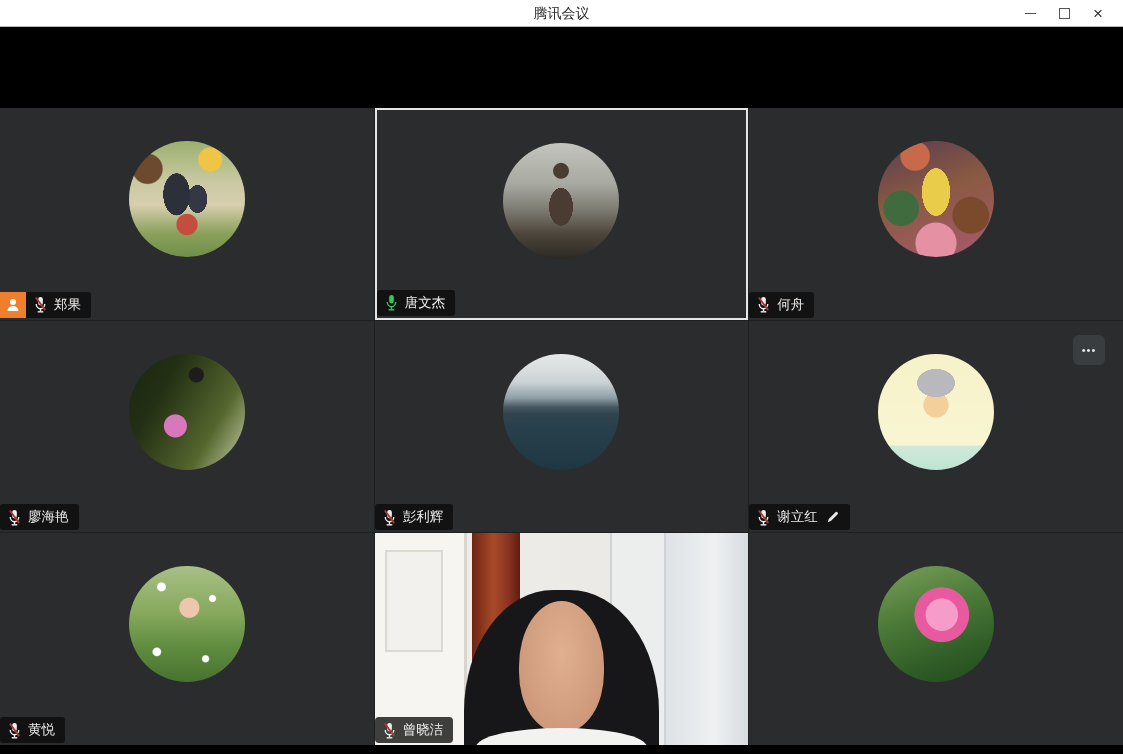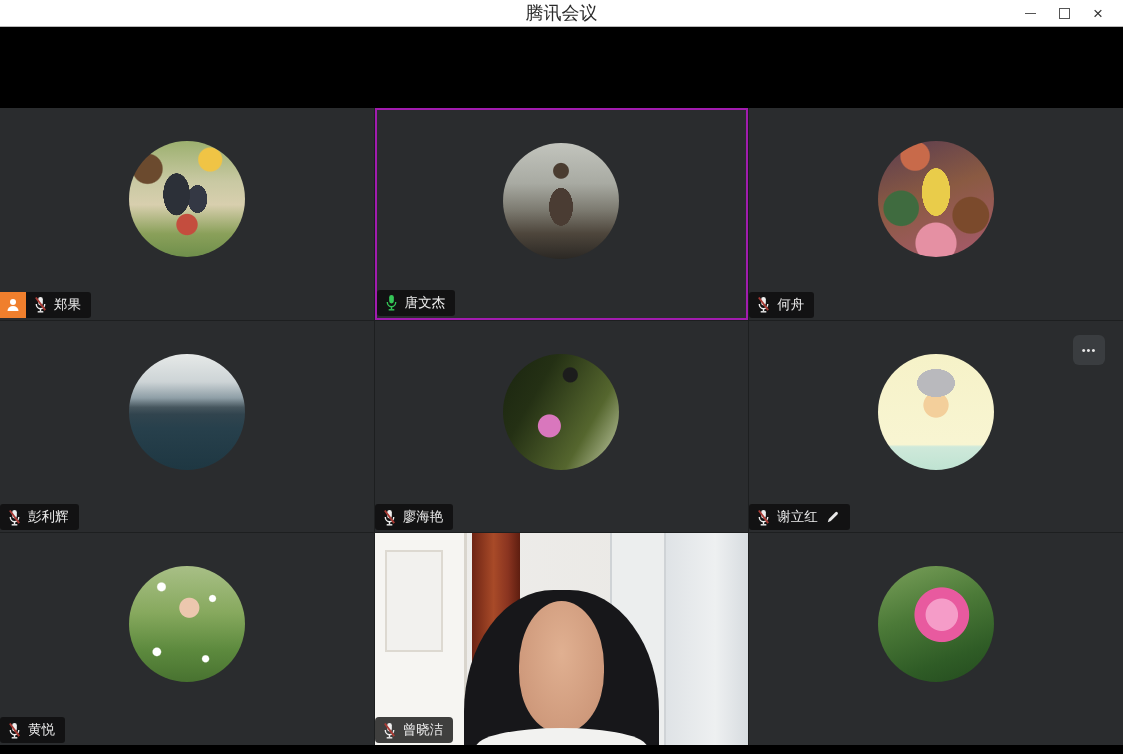--- a/index.html
+++ b/index.html
@@ -3,37 +3,37 @@
 <meta charset="utf-8">
 <style>
   html,body{margin:0;padding:0;background:#000;}
   body{width:1123px;height:754px;position:relative;overflow:hidden;
        font-family:"Liberation Sans",sans-serif;-webkit-font-smoothing:antialiased;}
 
   
   .titlebar{position:absolute;top:0;left:0;width:1123px;height:27px;background:#ffffff;
             border-bottom:1px solid #b9b9b9;box-sizing:border-box;}
   .titlebar .title{position:absolute;left:0;right:0;top:0;height:27px;line-height:26px;
-                   text-align:center;font-size:18px;color:#2b2b2b;}
+                   text-align:center;font-size:14px;color:#2b2b2b;}
   .win-controls{position:absolute;right:8px;top:0;height:27px;display:flex;align-items:center;}
   .win-btn{width:34px;height:27px;display:flex;align-items:center;justify-content:center;
            color:#444;font-size:15px;cursor:default;}
   .glyph-min{display:inline-block;width:11px;border-top:1.5px solid #555;}
   .glyph-max{display:inline-block;width:9px;height:9px;border:1.5px solid #555;}
   .glyph-close{font-size:17px;color:#333;line-height:1;}
 
   
   .stage{position:absolute;top:27px;left:0;width:1123px;height:727px;background:#000;}
 
   
   .grid{position:absolute;top:81px;left:0;width:1123px;height:637px;
         display:grid;grid-template-columns:repeat(3,1fr);grid-template-rows:repeat(3,1fr);
         gap:1px;background:#1d1f20;}
   .tile{position:relative;background:#2a2c2e;box-sizing:border-box;overflow:hidden;}
-  .tile.active{border:2px solid #a21caf;padding-left:36px;}
+  .tile.active{border:2px solid #e5e5e5;padding-left:36px;}
 
   
   .avatar{position:absolute;left:50%;top:33px;width:116px;height:116px;margin-left:-58px;
           border-radius:50%;}
   .av0{background:
         radial-gradient(circle at 70% 16%, #f0c445 0 9%, rgba(0,0,0,0) 10%),
         radial-gradient(circle at 16% 24%, #6b4a2e 0 11%, rgba(0,0,0,0) 12%),
         radial-gradient(ellipse 19% 30% at 41% 46%, #2c3038 0 60%, rgba(0,0,0,0) 61%),
         radial-gradient(ellipse 14% 20% at 59% 50%, #343844 0 60%, rgba(0,0,0,0) 61%),
         radial-gradient(circle at 50% 72%, #c44d3e 0 10%, rgba(0,0,0,0) 11%),
@@ -176,47 +176,47 @@
               <line x1="8" y1="13.5" x2="8" y2="16" stroke="#efefef" stroke-width="1.5"></line>
               <line x1="5" y1="16.8" x2="11" y2="16.8" stroke="#efefef" stroke-width="1.5"></line>
               <line x1="3" y1="1.5" x2="13" y2="15" stroke="#a83a34" stroke-width="2"></line>
             </svg>
           <span class="pname">何舟</span>
         </span>
       </div>
     </div>
 
     <div class="tile">
+      <div class="avatar av3"></div>
+      <div class="plate-row">
+        <span class="nameplate" style="border-radius:3px;">
+          <svg class="mic" viewBox="0 0 16 18">
+              <rect x="5.5" y="1" width="5" height="9" rx="2.5" fill="#efefef"></rect>
+              <path d="M3.5 8.5 a4.5 5 0 0 0 9 0" fill="none" stroke="#efefef" stroke-width="1.5"></path>
+              <line x1="8" y1="13.5" x2="8" y2="16" stroke="#efefef" stroke-width="1.5"></line>
+              <line x1="5" y1="16.8" x2="11" y2="16.8" stroke="#efefef" stroke-width="1.5"></line>
+              <line x1="3" y1="1.5" x2="13" y2="15" stroke="#a83a34" stroke-width="2"></line>
+            </svg>
+          <span class="pname">廖海艳</span>
+        </span>
+      </div>
+    </div>
+
+    <div class="tile">
       <div class="avatar av4"></div>
       <div class="plate-row">
         <span class="nameplate" style="border-radius:3px;">
           <svg class="mic" viewBox="0 0 16 18">
               <rect x="5.5" y="1" width="5" height="9" rx="2.5" fill="#efefef"></rect>
               <path d="M3.5 8.5 a4.5 5 0 0 0 9 0" fill="none" stroke="#efefef" stroke-width="1.5"></path>
               <line x1="8" y1="13.5" x2="8" y2="16" stroke="#efefef" stroke-width="1.5"></line>
               <line x1="5" y1="16.8" x2="11" y2="16.8" stroke="#efefef" stroke-width="1.5"></line>
               <line x1="3" y1="1.5" x2="13" y2="15" stroke="#a83a34" stroke-width="2"></line>
             </svg>
           <span class="pname">彭利辉</span>
-        </span>
-      </div>
-    </div>
-
-    <div class="tile">
-      <div class="avatar av3"></div>
-      <div class="plate-row">
-        <span class="nameplate" style="border-radius:3px;">
-          <svg class="mic" viewBox="0 0 16 18">
-              <rect x="5.5" y="1" width="5" height="9" rx="2.5" fill="#efefef"></rect>
-              <path d="M3.5 8.5 a4.5 5 0 0 0 9 0" fill="none" stroke="#efefef" stroke-width="1.5"></path>
-              <line x1="8" y1="13.5" x2="8" y2="16" stroke="#efefef" stroke-width="1.5"></line>
-              <line x1="5" y1="16.8" x2="11" y2="16.8" stroke="#efefef" stroke-width="1.5"></line>
-              <line x1="3" y1="1.5" x2="13" y2="15" stroke="#a83a34" stroke-width="2"></line>
-            </svg>
-          <span class="pname">廖海艳</span>
         </span>
       </div>
     </div>
 
     <div class="tile">
       <div class="more-btn">•••</div>
       <div class="avatar av5"></div>
       <div class="plate-row">
         <span class="nameplate" style="border-radius:3px;">
           <svg class="mic" viewBox="0 0 16 18">

